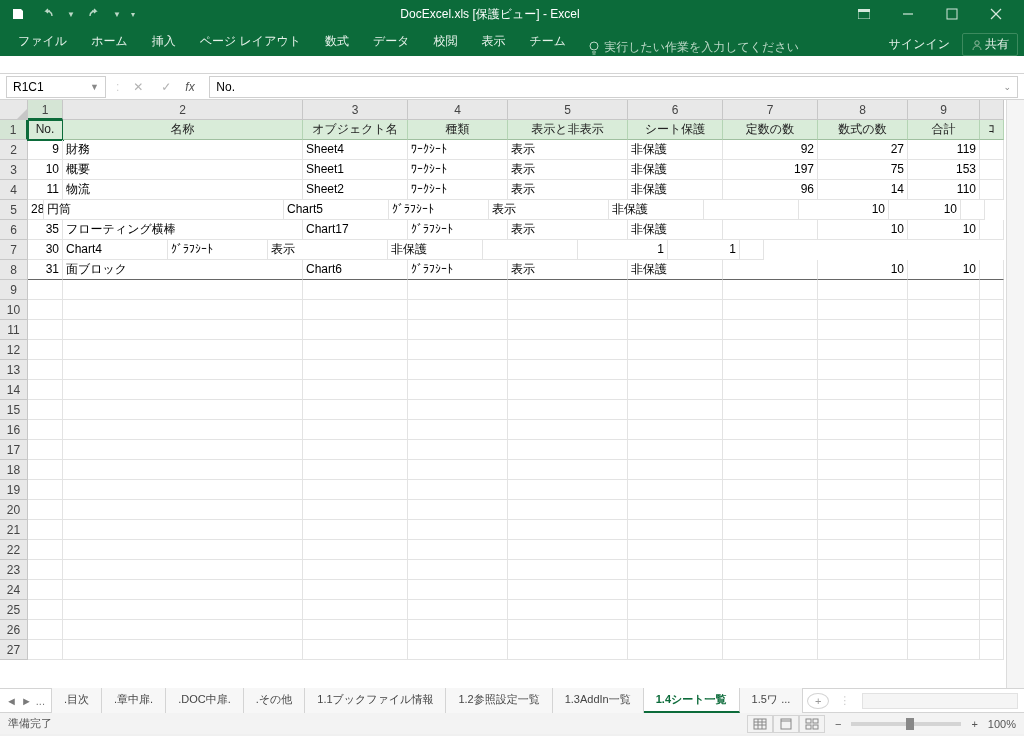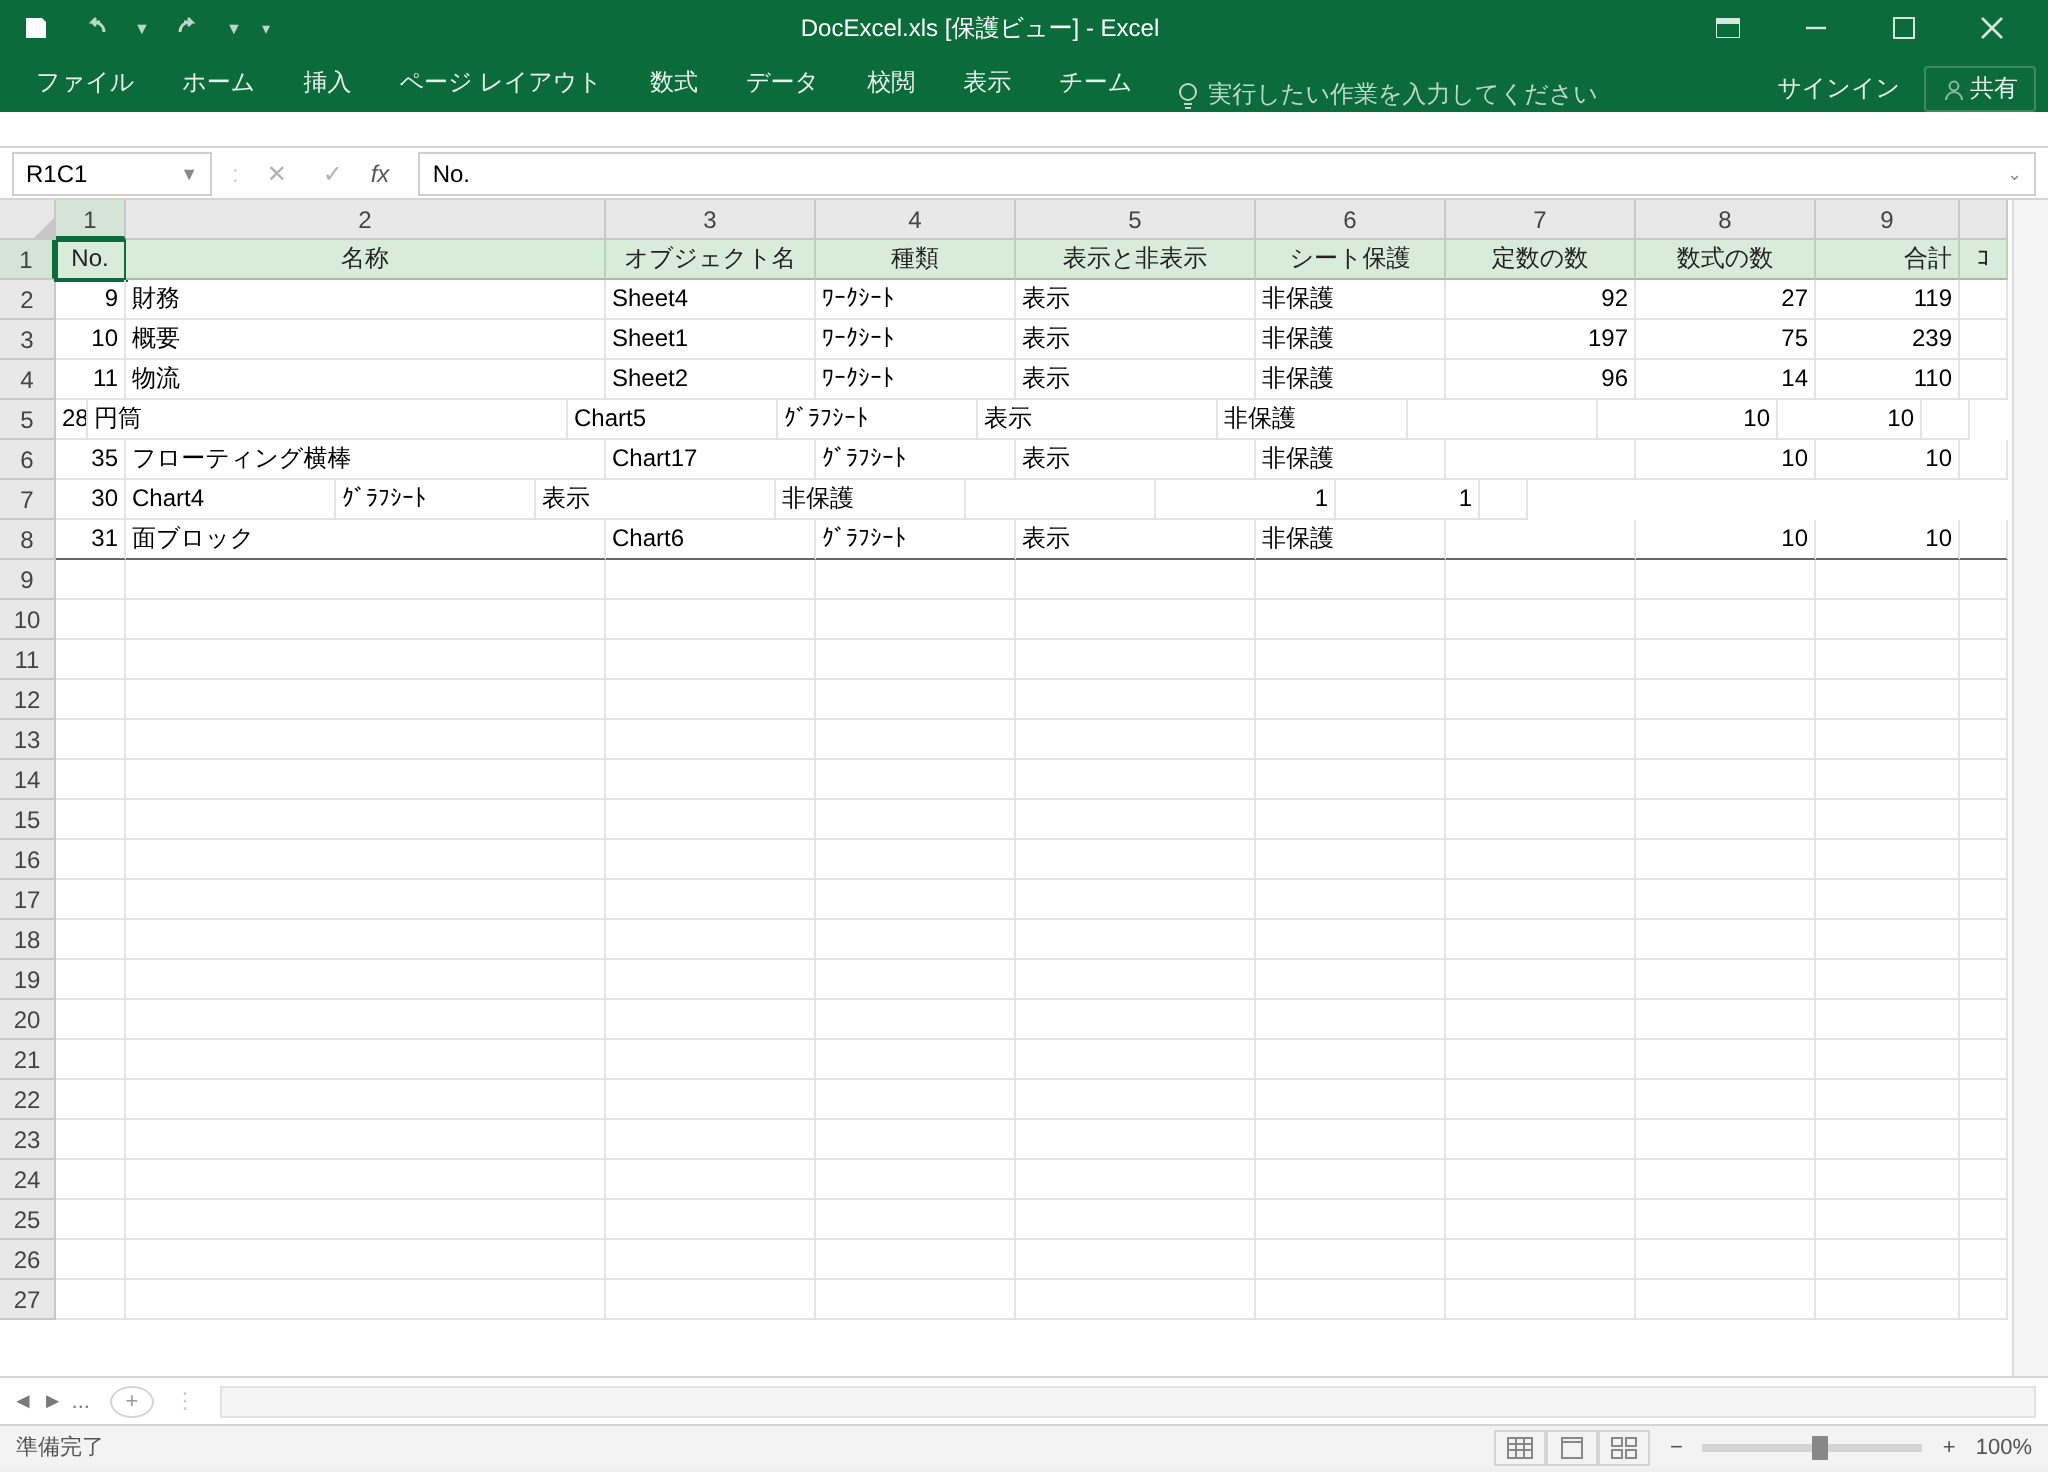--- a/index.html
+++ b/index.html
@@ -223,21 +223,21 @@
       <div class="grid-body" id="gridBody" style="width: 976px;">
           <div class="grid-row">
             <div class="cell hdr-cell active-cell" style="width: 35px;">No.</div>
             <div class="cell hdr-cell" style="width: 240px;">名称</div>
             <div class="cell hdr-cell" style="width: 105px;">オブジェクト名</div>
             <div class="cell hdr-cell" style="width: 100px;">種類</div>
             <div class="cell hdr-cell" style="width: 120px;">表示と非表示</div>
             <div class="cell hdr-cell" style="width: 95px;">シート保護</div>
             <div class="cell hdr-cell" style="width: 95px;">定数の数</div>
             <div class="cell hdr-cell" style="width: 90px;">数式の数</div>
-            <div class="cell hdr-cell" style="width: 72px; text-align: right;">合計</div>
+            <div class="cell hdr-cell" style="width: 72px;">合計</div>
             <div class="cell hdr-cell" style="width: 24px;">ｺ</div>
           </div>
           <div class="grid-row">
             <div class="cell al-r" style="width: 35px;">9</div>
             <div class="cell " style="width: 240px;">財務</div>
             <div class="cell " style="width: 105px;">Sheet4</div>
             <div class="cell " style="width: 100px;">ﾜｰｸｼｰﾄ</div>
             <div class="cell " style="width: 120px;">表示</div>
             <div class="cell " style="width: 95px;">非保護</div>
             <div class="cell al-r" style="width: 95px;">92</div>
@@ -247,21 +247,21 @@
           </div>
           <div class="grid-row">
             <div class="cell al-r" style="width: 35px;">10</div>
             <div class="cell " style="width: 240px;">概要</div>
             <div class="cell " style="width: 105px;">Sheet1</div>
             <div class="cell " style="width: 100px;">ﾜｰｸｼｰﾄ</div>
             <div class="cell " style="width: 120px;">表示</div>
             <div class="cell " style="width: 95px;">非保護</div>
             <div class="cell al-r" style="width: 95px;">197</div>
             <div class="cell al-r" style="width: 90px;">75</div>
-            <div class="cell al-r" style="width: 72px;">239</div>
+            <div class="cell al-r" style="width: 72px;">153</div>
             <div class="cell" style="width: 24px;"></div>
           </div>
           <div class="grid-row">
             <div class="cell al-r" style="width: 35px;">11</div>
             <div class="cell " style="width: 240px;">物流</div>
             <div class="cell " style="width: 105px;">Sheet2</div>
             <div class="cell " style="width: 100px;">ﾜｰｸｼｰﾄ</div>
             <div class="cell " style="width: 120px;">表示</div>
             <div class="cell " style="width: 95px;">非保護</div>
             <div class="cell al-r" style="width: 95px;">96</div>
@@ -549,20 +549,31 @@
   </div>
   <div class="scroll-v"></div>
 </div>
 
 <div class="sheet-tab-row">
   <div class="tab-nav">
     <span>◄</span>
     <span>►</span>
     <span>...</span>
   </div>
+  <div class="sheet-tabs" id="sheetTabs">
+      <div class="sheet-tab">.目次</div>
+      <div class="sheet-tab">.章中扉.</div>
+      <div class="sheet-tab">.DOC中扉.</div>
+      <div class="sheet-tab">.その他</div>
+      <div class="sheet-tab">1.1ブックファイル情報</div>
+      <div class="sheet-tab">1.2参照設定一覧</div>
+      <div class="sheet-tab">1.3AddIn一覧</div>
+      <div class="sheet-tab active">1.4シート一覧</div>
+      <div class="sheet-tab">1.5ワ ...</div>
+    </div>
   <div class="add-sheet">+</div>
   <div style="color:#ccc;padding:0 6px">⋮</div>
   <div class="hscroll"></div>
 </div>
 
 <div class="status-bar">
   <span>準備完了</span>
   <div class="status-right">
     <div class="view-btns">
       <div class="view-btn">

